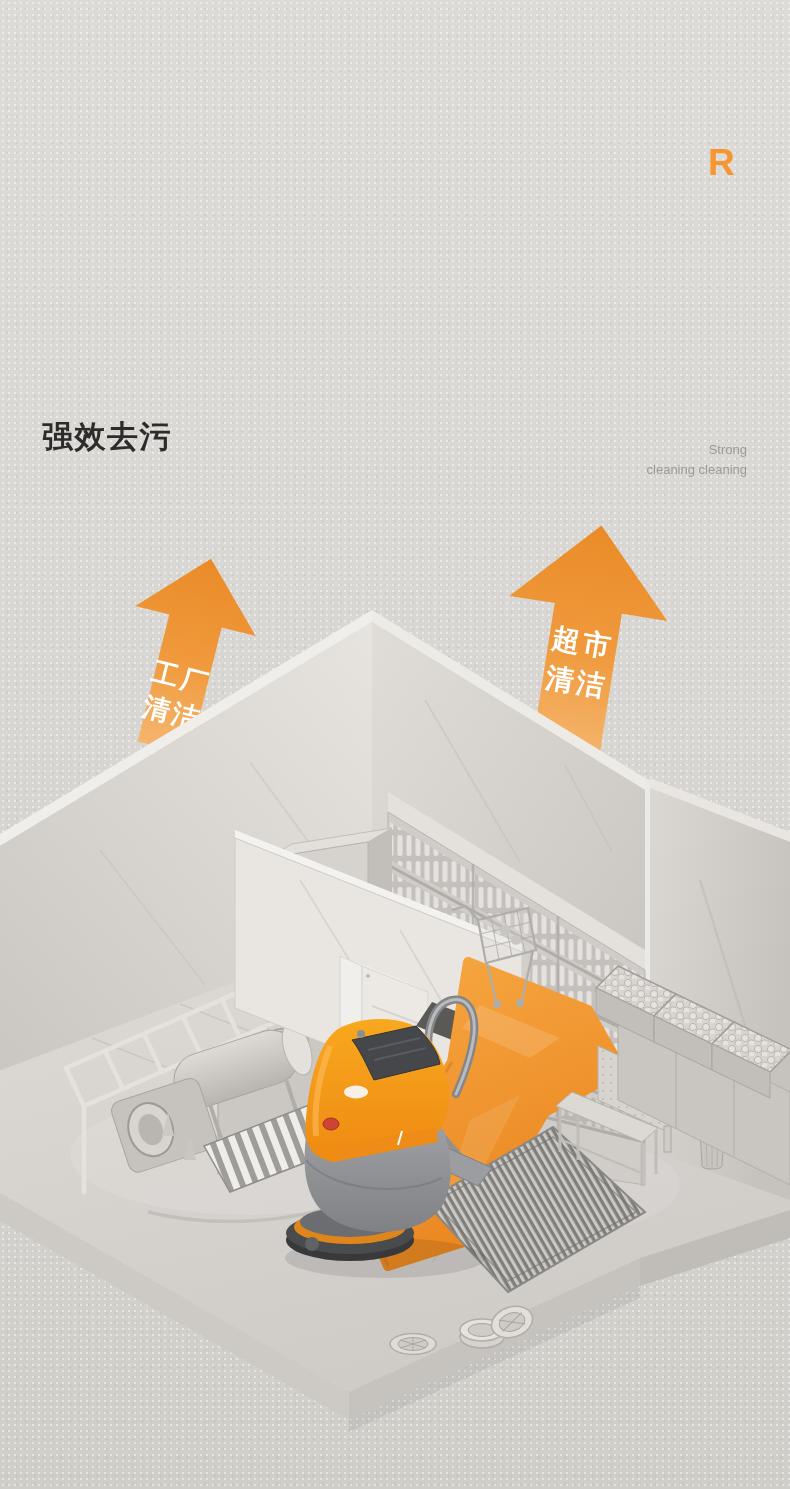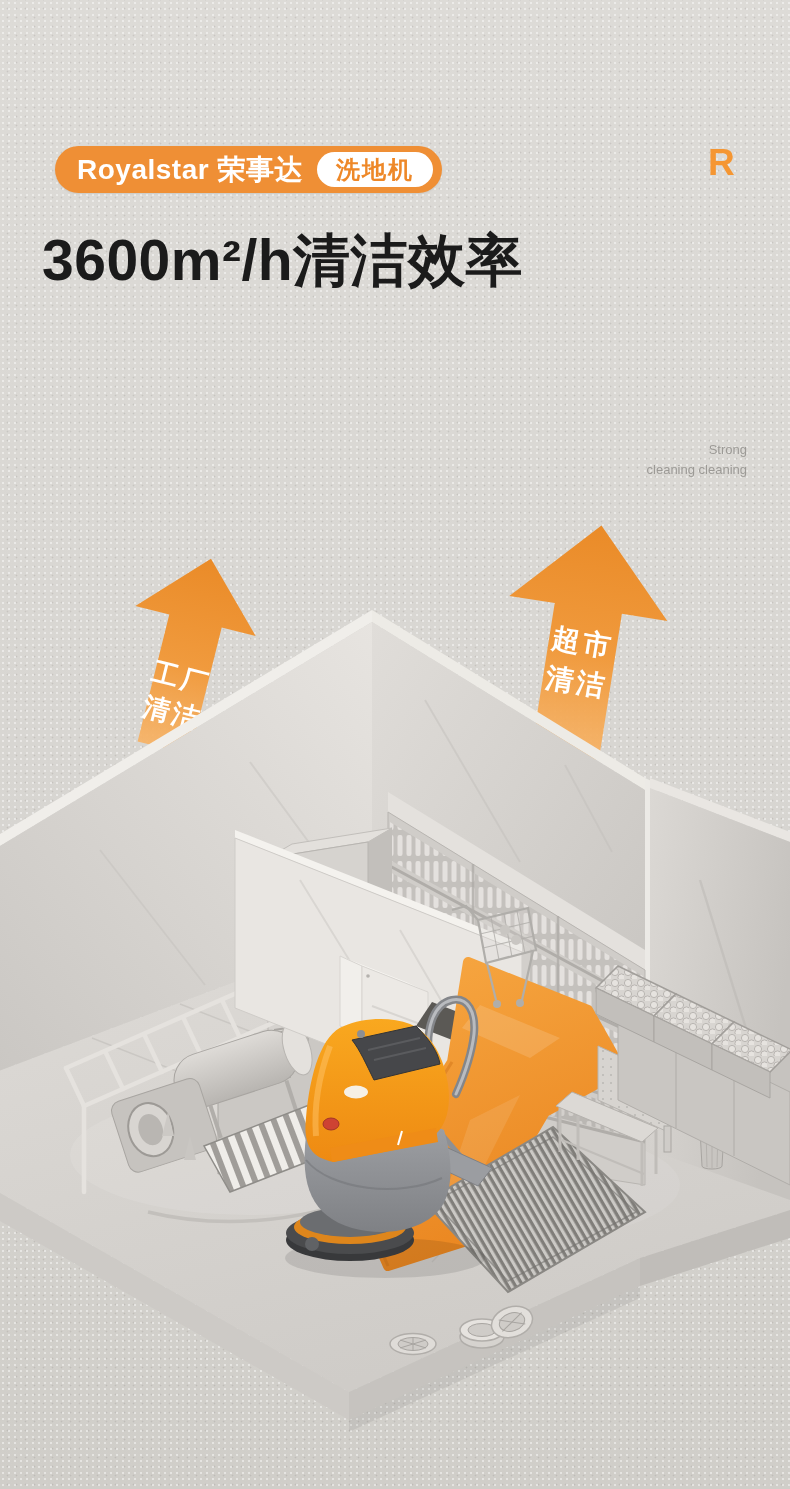--- a/index.html
+++ b/index.html
@@ -424,30 +424,26 @@
         <ellipse cx="512" cy="1322" rx="21" ry="15" fill="#e2dfdb" stroke="#b1aeaa" stroke-width="1.5"></ellipse>
         <ellipse cx="512" cy="1322" rx="13" ry="9" fill="#cfccc8" stroke="#a8a5a1" stroke-width="1"></ellipse>
         <g stroke="#a8a5a1" stroke-width="1">
           <line x1="500" y1="1316" x2="524" y2="1328"></line>
             <line x1="524" y1="1316" x2="500" y2="1328"></line>
         </g>
       </g>
     </g>
   </svg>
 
-  <div class="badge">
-    <span class="badge-logo">Royalstar 荣事达</span>
-    <span class="badge-tag">洗地机</span>
+
+  <div class="r-mark">R</div>
+
+  <div class="headline">
   </div>
 
-  <div class="r-mark">R</div>
-
-  <div class="headline">
-    <div>3600m²/h清洁效率</div>
-  </div>
-
+  <div class="tagline-cn">强效去污</div>
 
   <div class="tagline-en">
     <div>Strong</div>
     <div>cleaning cleaning</div>
   </div>
 
 </div>
 
 </body></html>

